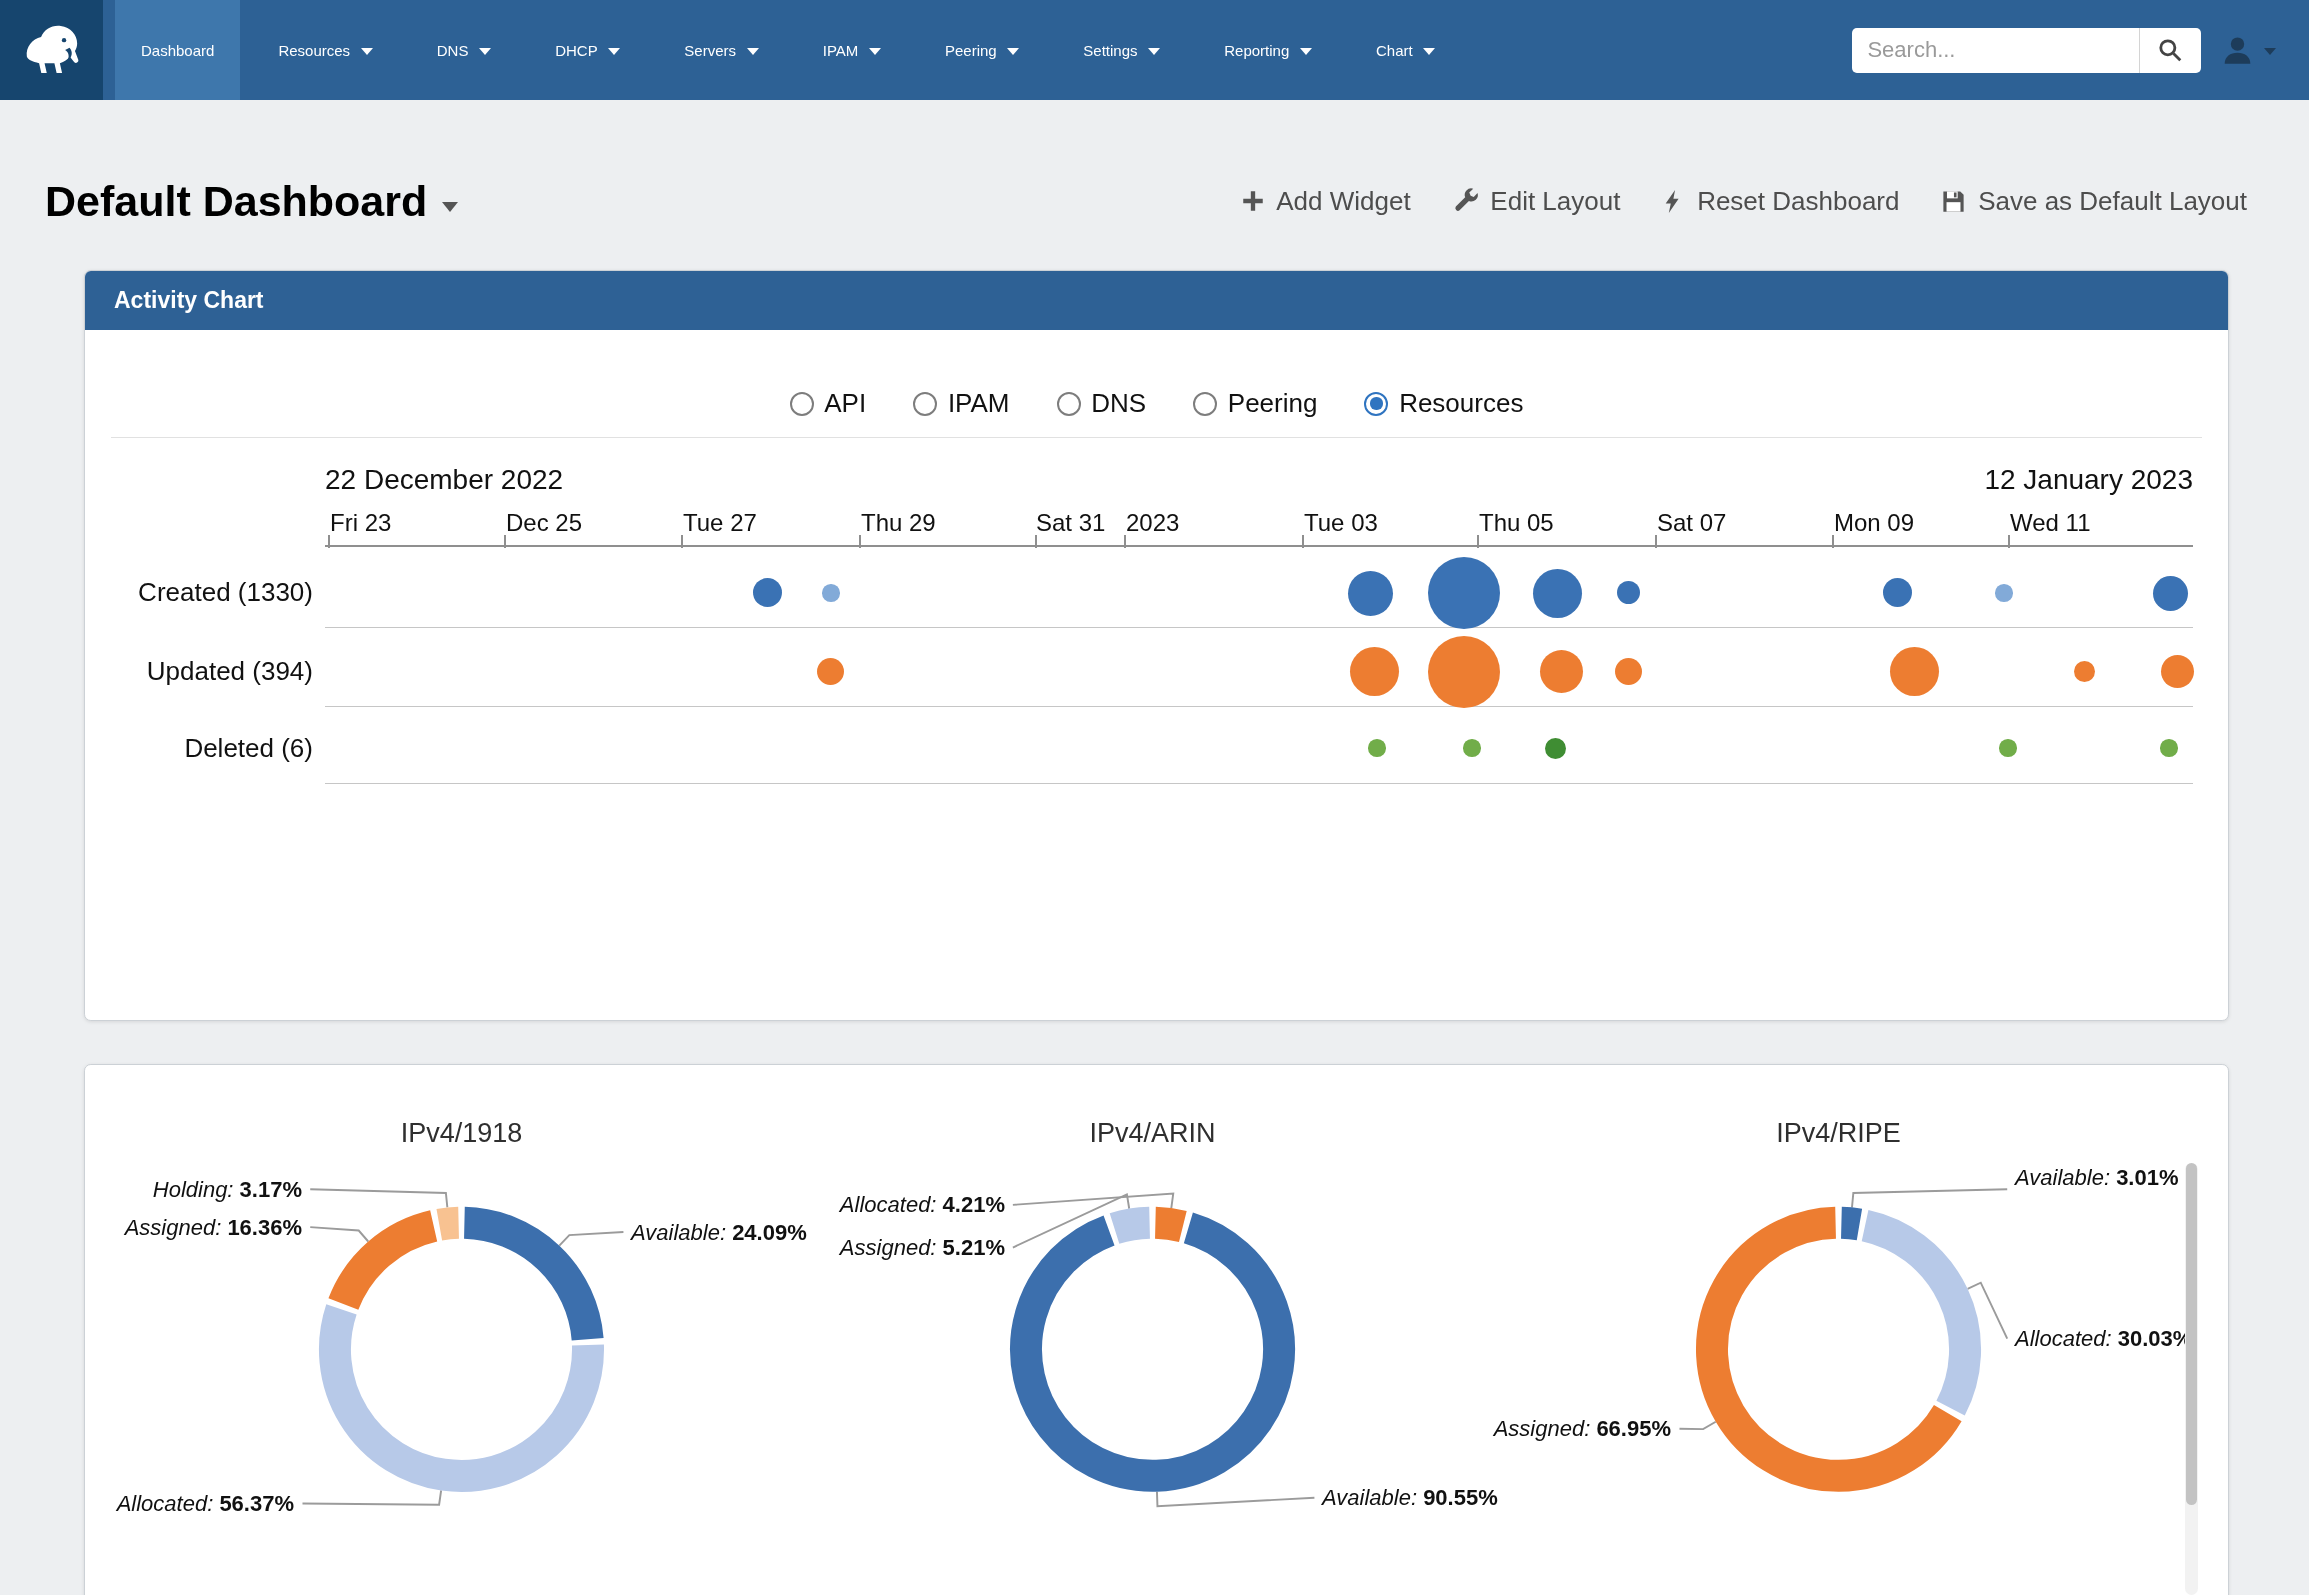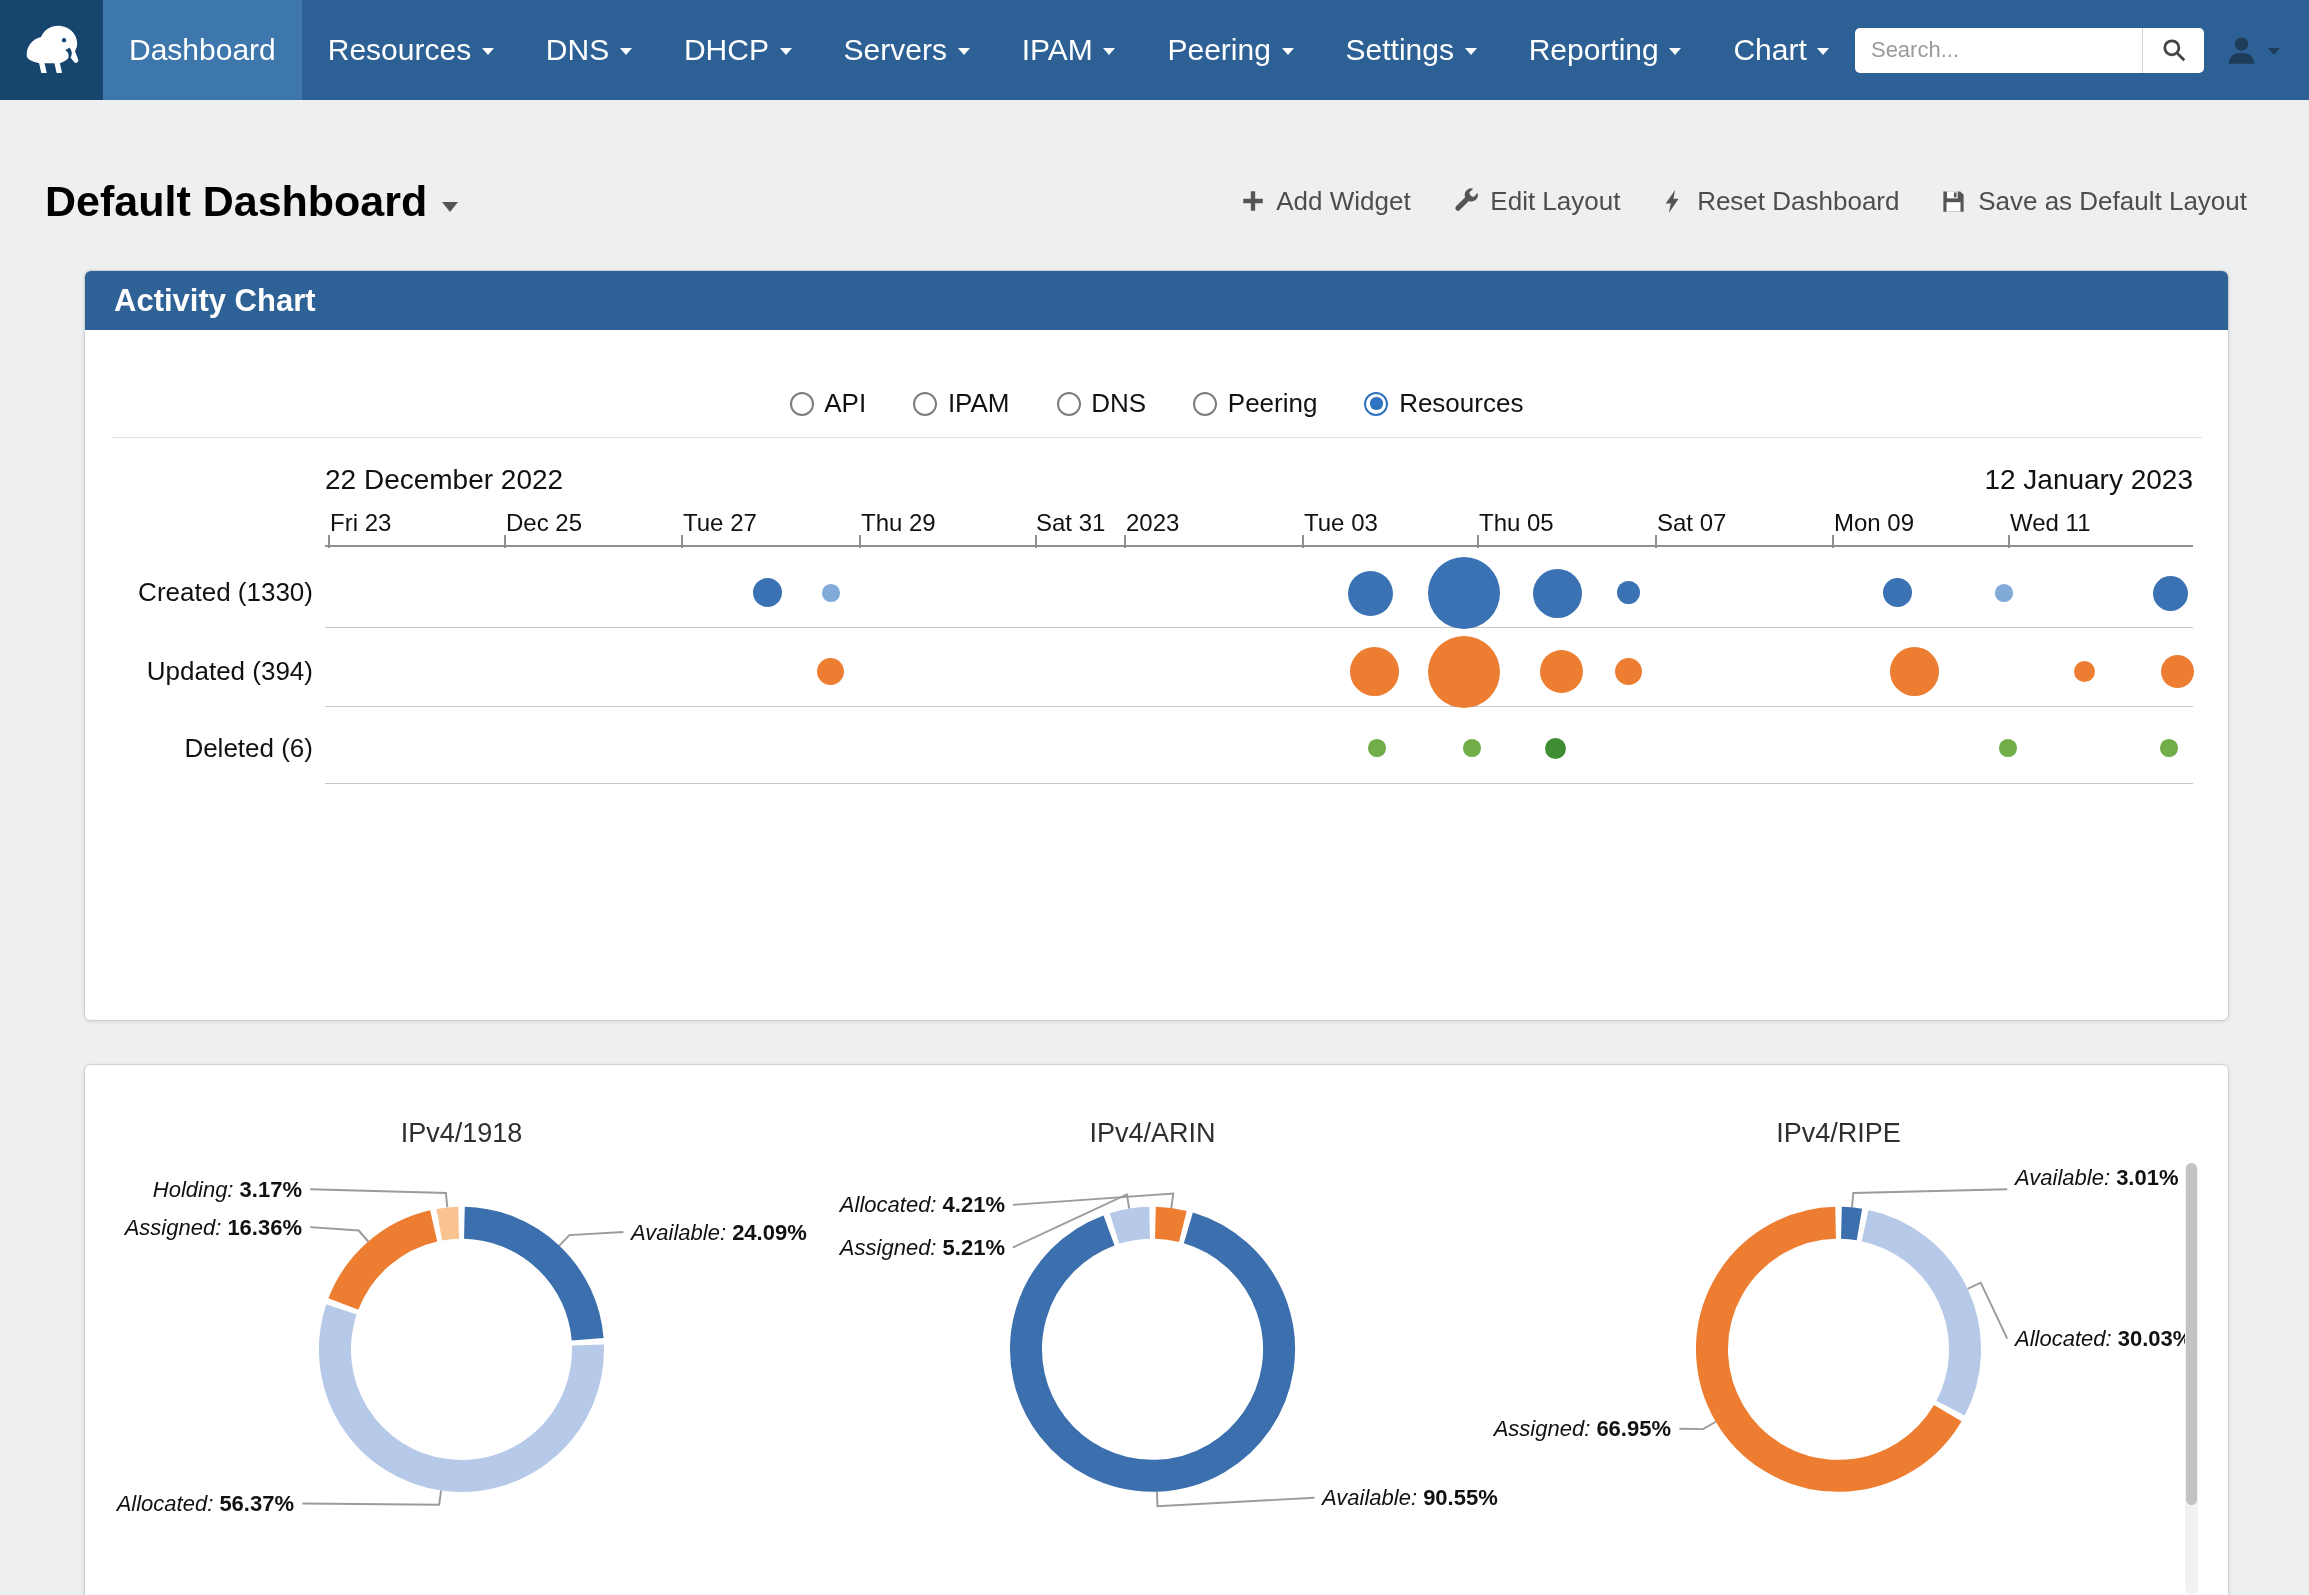--- a/index.html
+++ b/index.html
@@ -18,21 +18,21 @@
     display:flex; align-items:stretch;
   }
   .logo-box {
     width:103px; background:var(--logo-bg,#16456e);
     display:flex; align-items:center; justify-content:center;
     flex:none; cursor:pointer;
   }
   .nav-menu { display:flex; list-style:none; }
   .nav-item {
     display:flex; align-items:center; gap:10.7px; padding:0 26px;
-    color:#fff; font-size:30px; cursor:pointer; white-space:nowrap;
+    color:#fff; font-size:15px; cursor:pointer; white-space:nowrap;margin-left:12px;
   }
   .nav-item.active { background:#3e77ac; }
   .caret-down {
     width:0; height:0; display:inline-block;
     border-left:6.8px solid transparent; border-right:6.8px solid transparent;
     border-top:7.8px solid #fff; margin-top:3.9px;
   }
   .search-area { margin-left:auto; display:flex; align-items:center; gap:19.4px; padding-right:33px; }
   .search-group { display:flex; }
   .search-input {
@@ -71,21 +71,21 @@
   .tb-icon { display:flex; align-items:center; }
 
   
   .panel {
     position:absolute; left:84px; width:2145px; background:#fff;
     border:1px solid #ccd1d6; border-radius:6.8px;
     box-shadow:0 1px 3.9px rgba(0,0,0,.10); overflow:hidden;
   }
   .panel-header {
     height:59px; background:var(--panel-header-bg,#2e6195); color:#fff;
-    font-size:31px; font-weight:bold; display:flex; align-items:center; padding:12px 29px;
+    font-size:23px; font-weight:bold; display:flex; align-items:center; padding:12px 29px;
   }
   #activity-panel { top:270px; height:751px; }
   #activity-body { position:relative; height:692px; }
   #ip-panel { top:1064px; height:776px; }
   #ip-body { position:relative; height:717px; }
 
   
   .filter-row { position:absolute; top:58px; left:0; width:100%; display:flex; justify-content:center; gap:47px; }
   .filter { display:flex; align-items:center; gap:10.7px; font-size:26px; color:#111; cursor:pointer; }
   .radio {

